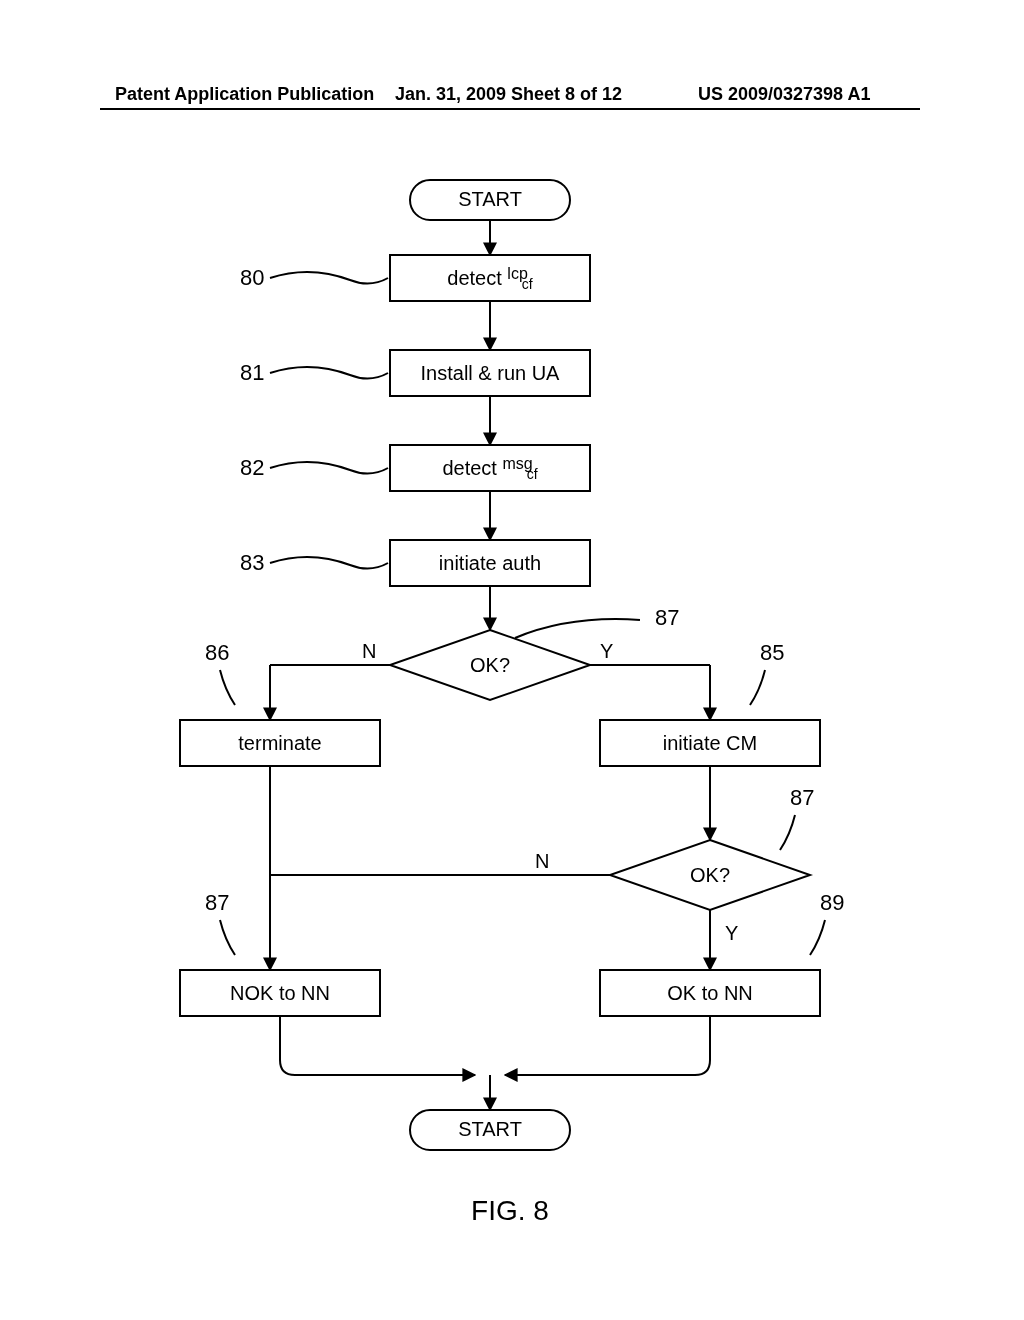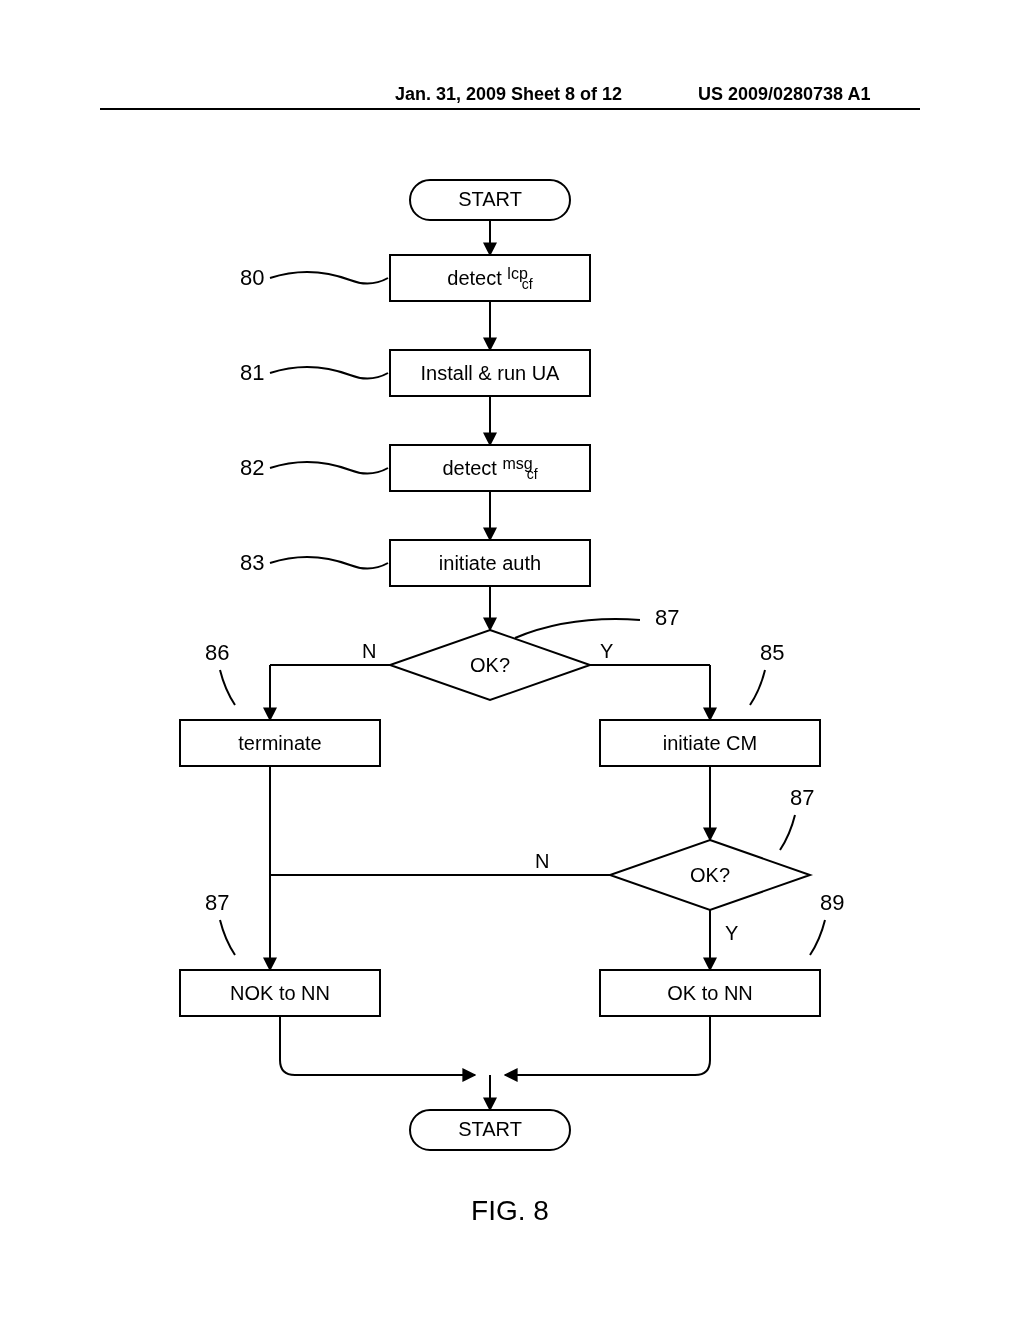--- a/index.html
+++ b/index.html
@@ -71,22 +71,23 @@
     font-size: 20px;
   }
   .ref {
     font-size: 22px;
   }
 </style>
 </head>
 <body>
 
 <div class="header">
+  <span class="left">Patent Application Publication</span>
   <span class="center">Jan. 31, 2009  Sheet 8 of 12</span>
-  <span class="right">US 2009/0280738 A1</span>
+  <span class="right">US 2009/0327398 A1</span>
 </div>
 <div class="hr"></div>
 
 <svg width="820" height="1050">
   <defs>
     <marker id="arrow" viewBox="0 0 10 10" refX="9" refY="5" markerWidth="7" markerHeight="7" orient="auto-start-reverse">
       <path d="M 0 0 L 10 5 L 0 10 z" fill="#000"></path>
     </marker>
   </defs>
 

